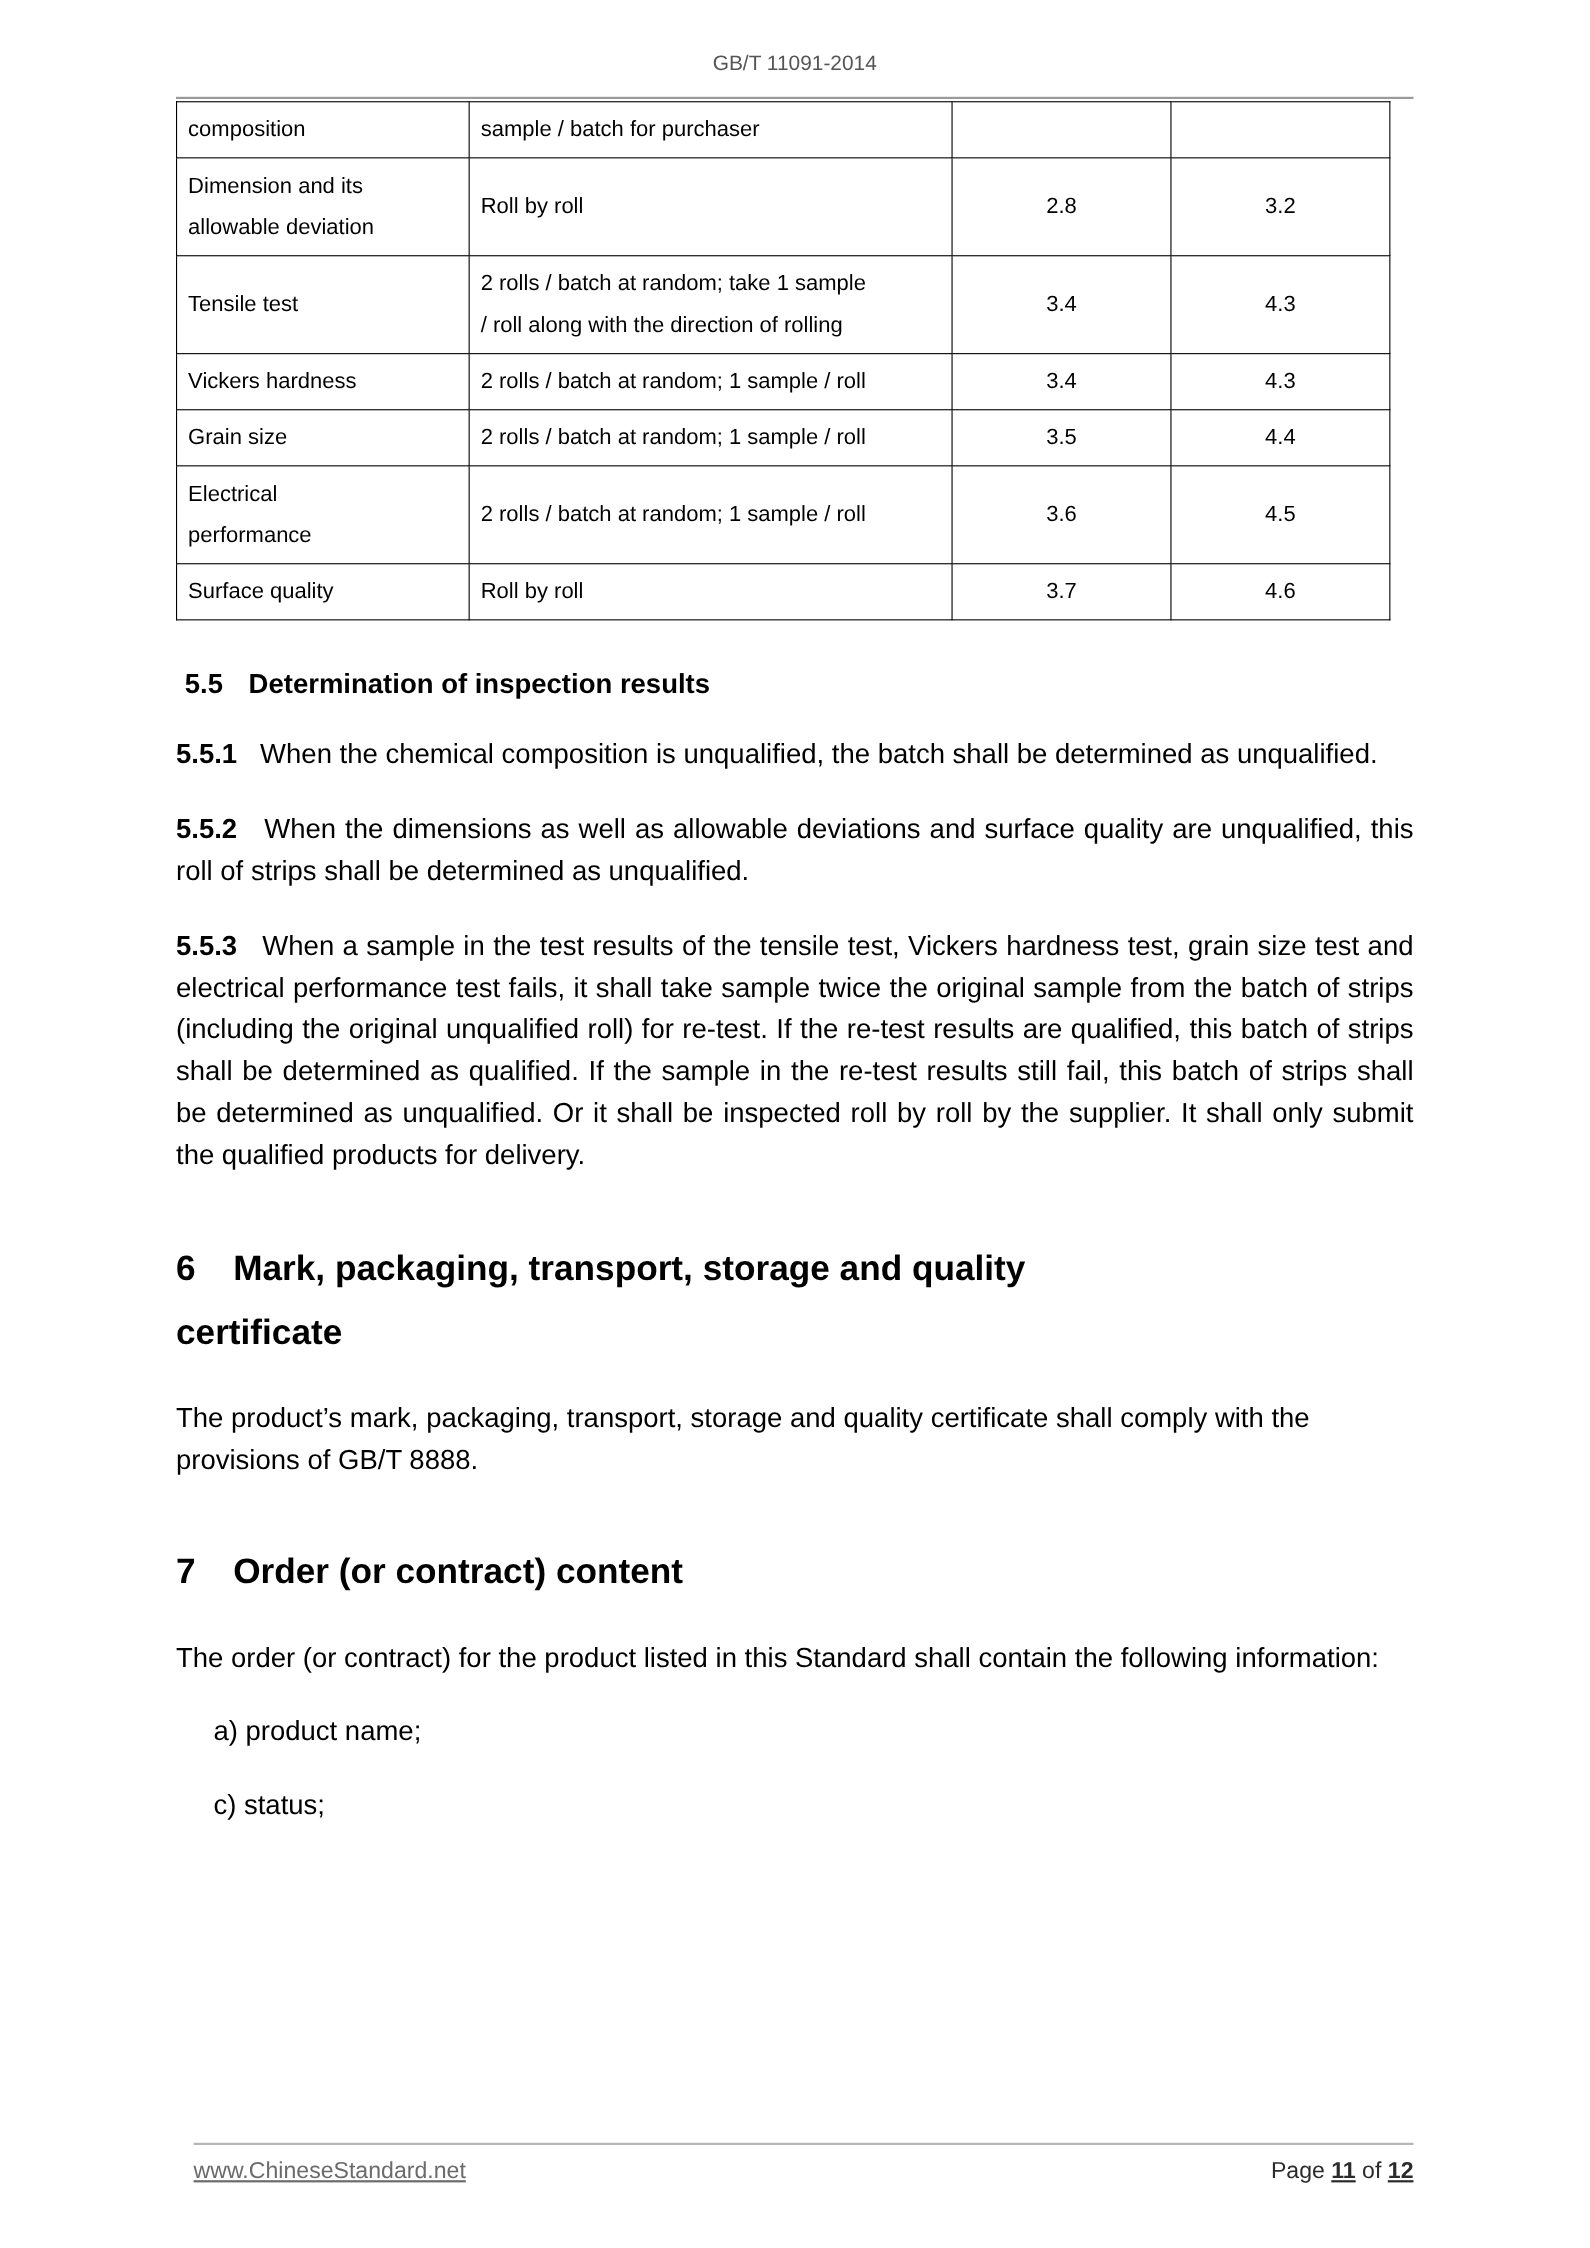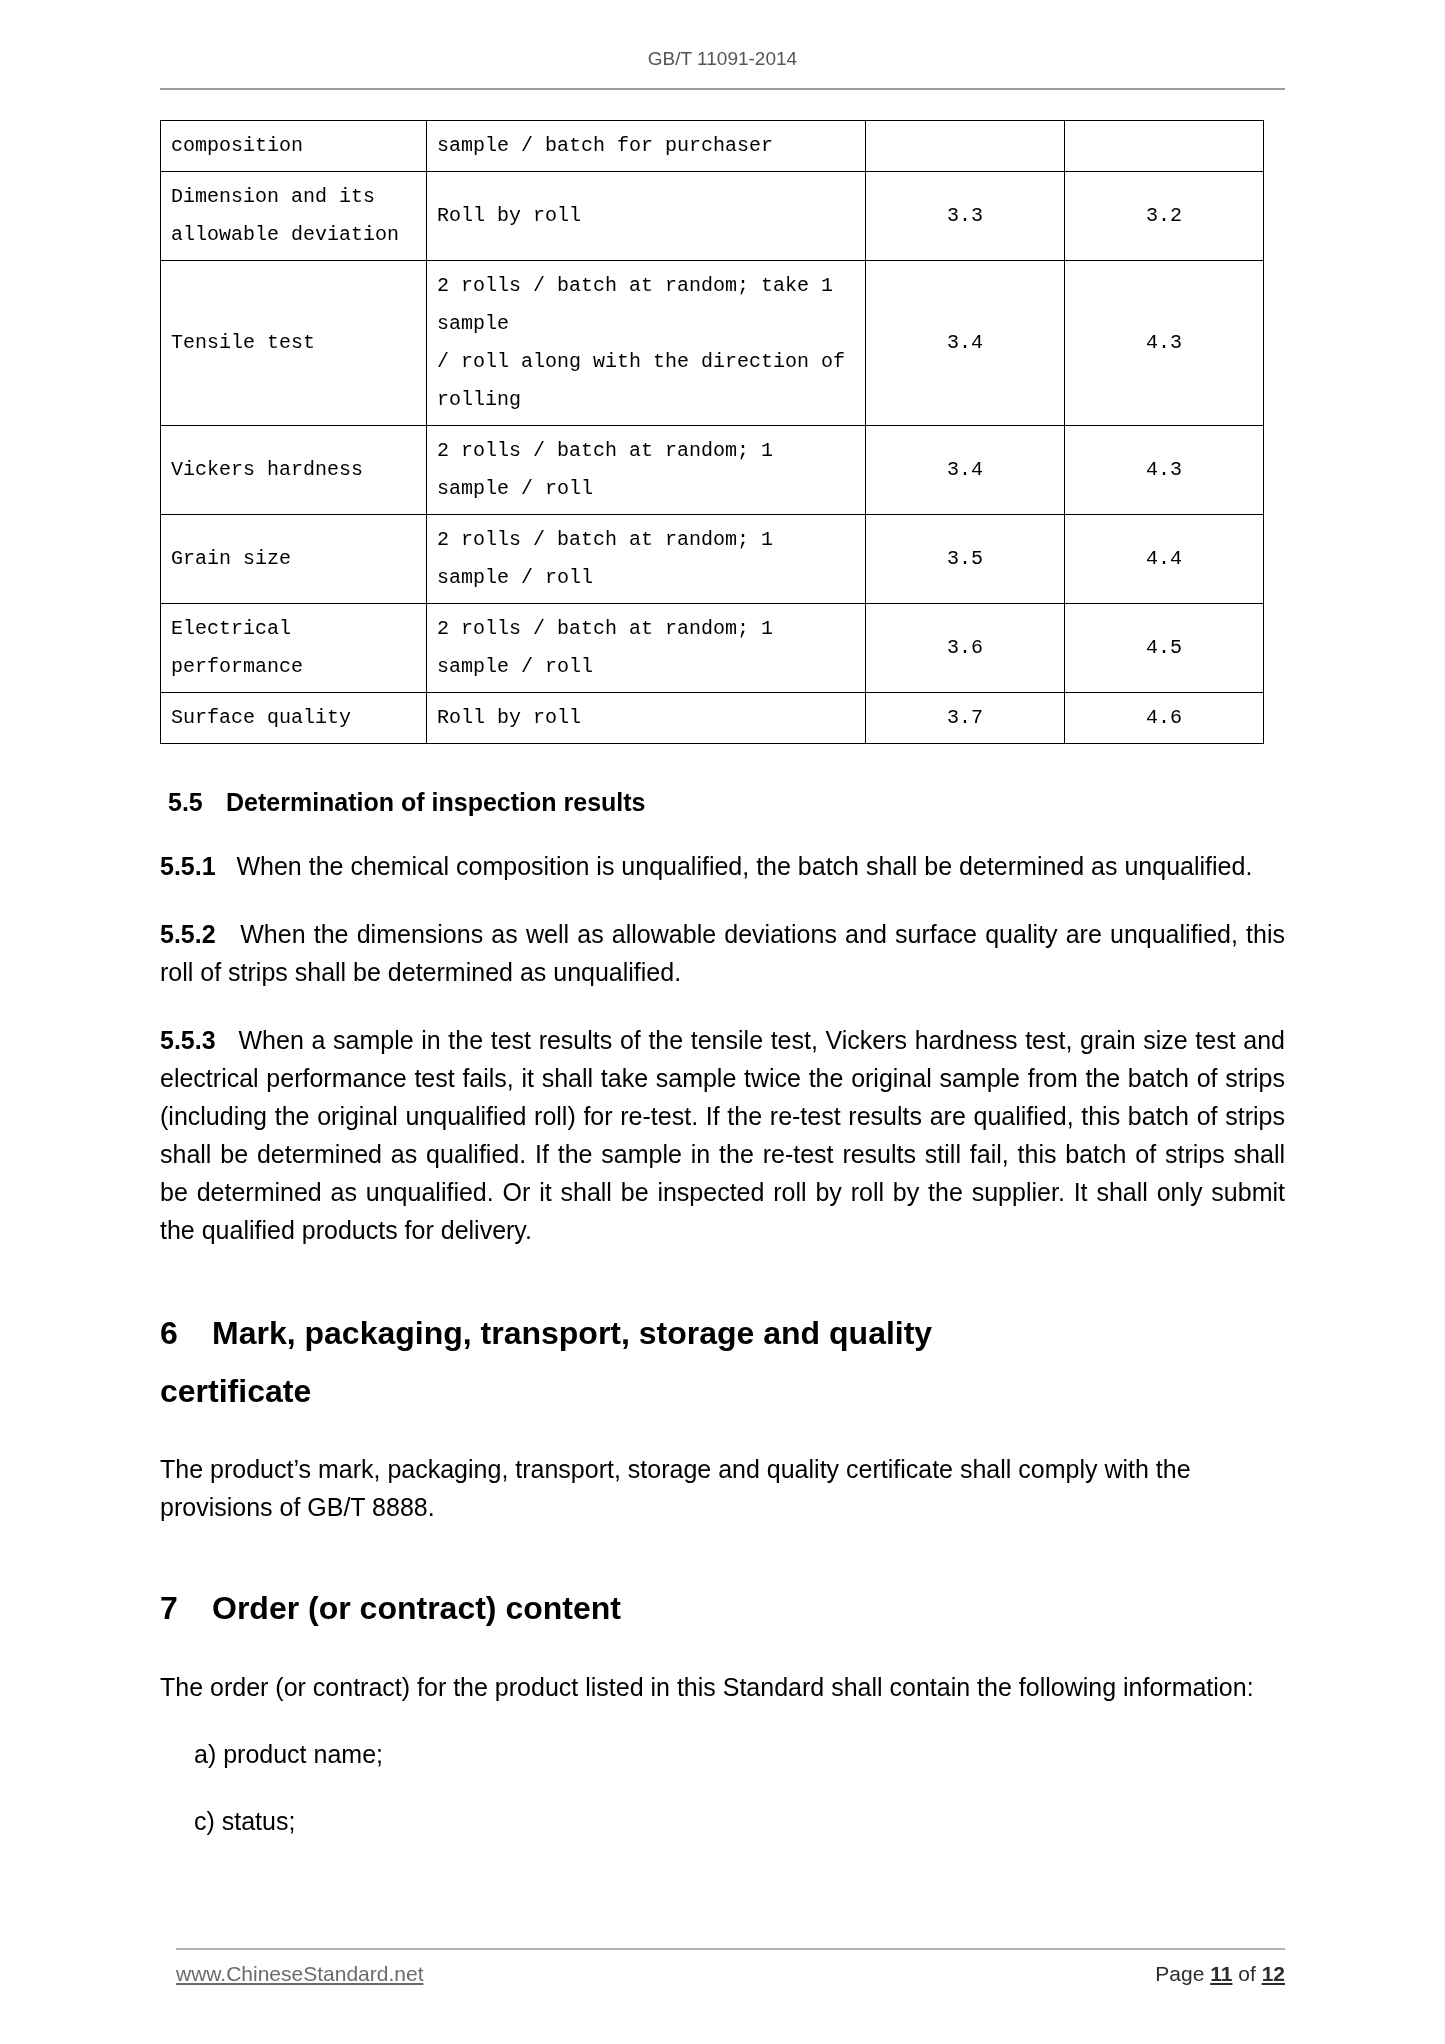--- a/index.html
+++ b/index.html
@@ -55,25 +55,23 @@
   .header-rule {
     position: absolute;
     left: 0px;
     right: 0px;
     top: 88px;
     border-bottom: 2px solid #9a9a9a;
   }
 
   
   .spec-table {
-    margin-top: 28px;
     border-collapse: collapse;
     width: 1020px;
     table-layout: fixed;
-    font-family: Liberation Mono, monospace;
   }
   .spec-table td {
     border: 1.5px solid #000000;
     font-size: 20px;
     line-height: 1.9;
     padding: 6px 10px;
     vertical-align: middle;
     color: #000;
   }
   .spec-table td.c0 { width: 245px; }
@@ -172,21 +170,21 @@
         <td class="c2"></td>
         <td class="c3"></td>
       </tr>
 
       <tr class="row-tall">
         <td class="c0 cell-lines">
           <span>Dimension and its</span>
           <span>allowable deviation</span>
         </td>
         <td class="c1">Roll by roll</td>
-        <td class="c2">3.3</td>
+        <td class="c2">2.8</td>
         <td class="c3">3.2</td>
       </tr>
 
       <tr class="row-tall">
         <td class="c0">Tensile test</td>
         <td class="c1 cell-lines">
           <span>2 rolls / batch at random; take 1 sample</span>
           <span>/ roll along with the direction of rolling</span>
         </td>
         <td class="c2">3.4</td>

